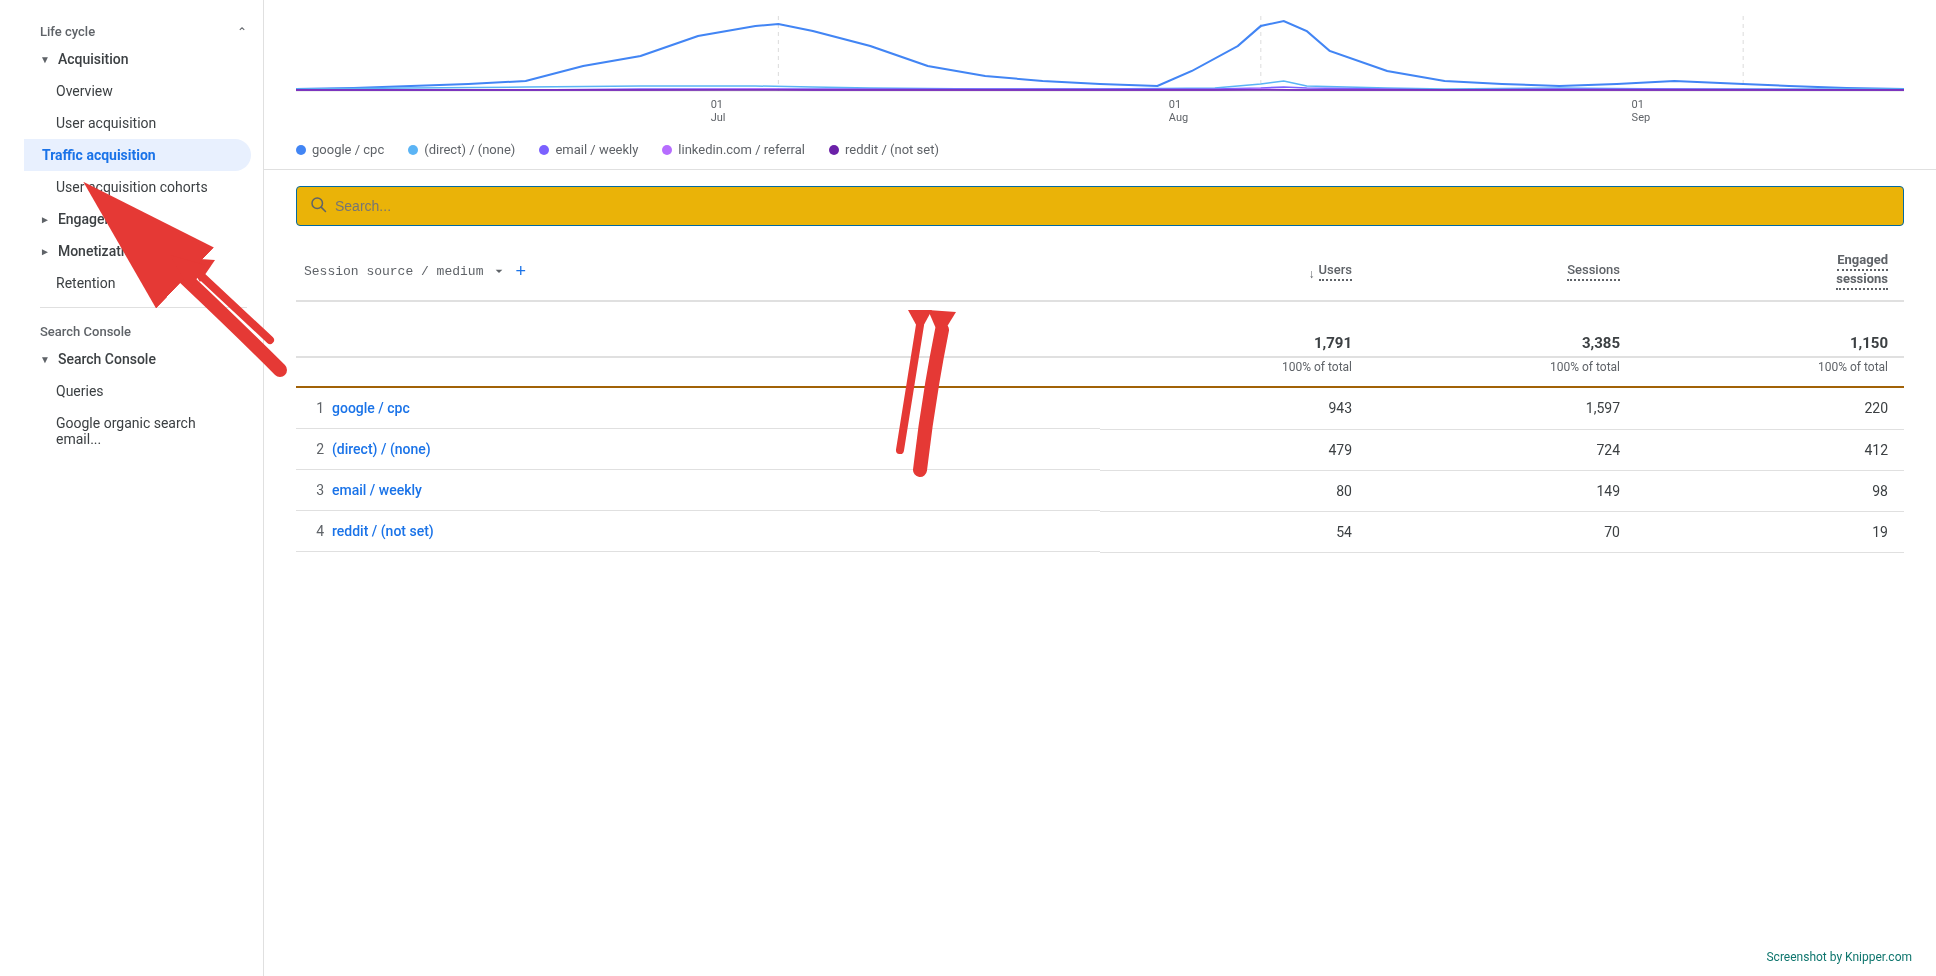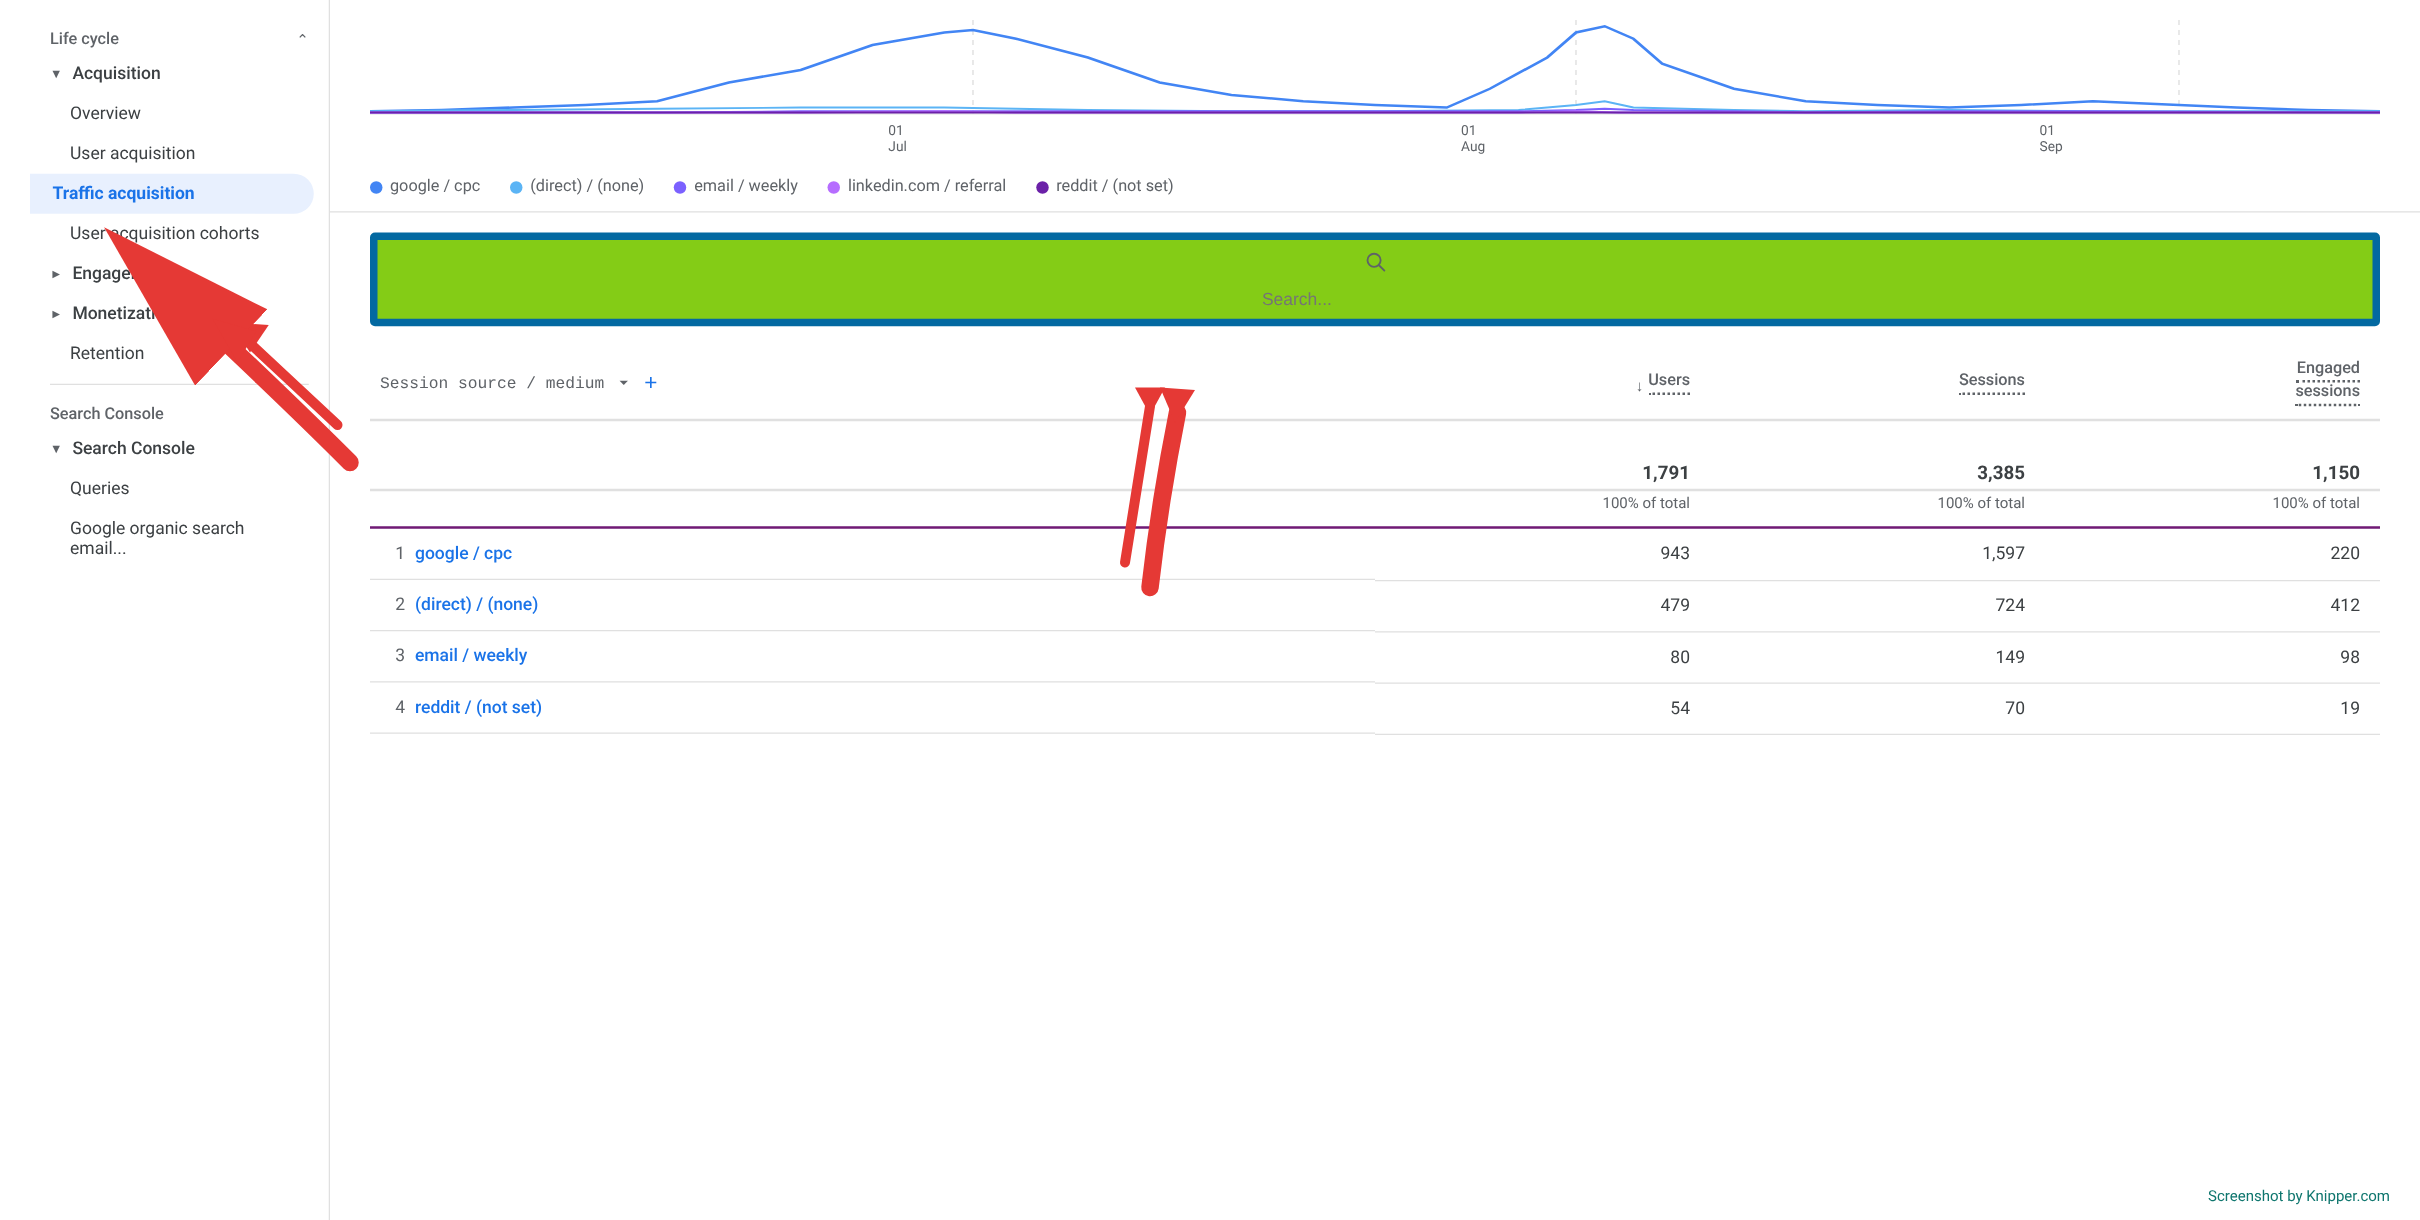--- a/index.html
+++ b/index.html
@@ -122,27 +122,26 @@
     }
 
     
     .table-area {
       padding: 16px 32px;
     }
     .search-bar {
       display: flex;
       align-items: center;
       gap: 8px;
-      border: 6px solid #0369a1;
+      border: 1px solid #0369a1;
       border-radius: 4px;
       padding: 8px 12px;
       width: 100%;
       margin-bottom: 16px;
-      background: #84cc16;
-      flex-direction: column;
+      background: #eab308;
     }
     .search-input {
       border: none;
       outline: none;
       font-size: 14px;
       color: #5f6368;
       flex: 1;
       background: transparent;
     }
 
@@ -197,21 +196,21 @@
       font-size: 15px;
       padding-top: 32px;
       padding-bottom: 4px;
     }
     .data-table .total-subrow td {
       font-size: 12px;
       color: #5f6368;
       font-weight: 400;
       padding-top: 2px;
       padding-bottom: 12px;
-      border-bottom: 2px solid #701a75;
+      border-bottom: 2px solid #a16207;
     }
 
     
     .source-header-content {
       display: flex;
       align-items: center;
       gap: 8px;
     }
     .source-header-label {
       color: #5f6368;
@@ -400,21 +399,21 @@
               <div class="col-header-inner">
                 <span class="sort-arrow">↓</span>
                 <span class="dotted-underline">Users</span>
               </div>
             </th>
             <th>
               <div class="col-header-inner">
                 <span class="dotted-underline">Sessions</span>
               </div>
             </th>
-            <th style="text-align:center;">
+            <th style="text-align:center;font-weight:bold;">
               <div class="col-header-inner" style="flex-direction:column;align-items:flex-end;gap:0;">
                 <span class="dotted-underline">Engaged</span>
                 <span class="dotted-underline">sessions</span>
               </div>
             </th>
           </tr>
         </thead>
         <tbody>
 
           <tr class="total-row">

